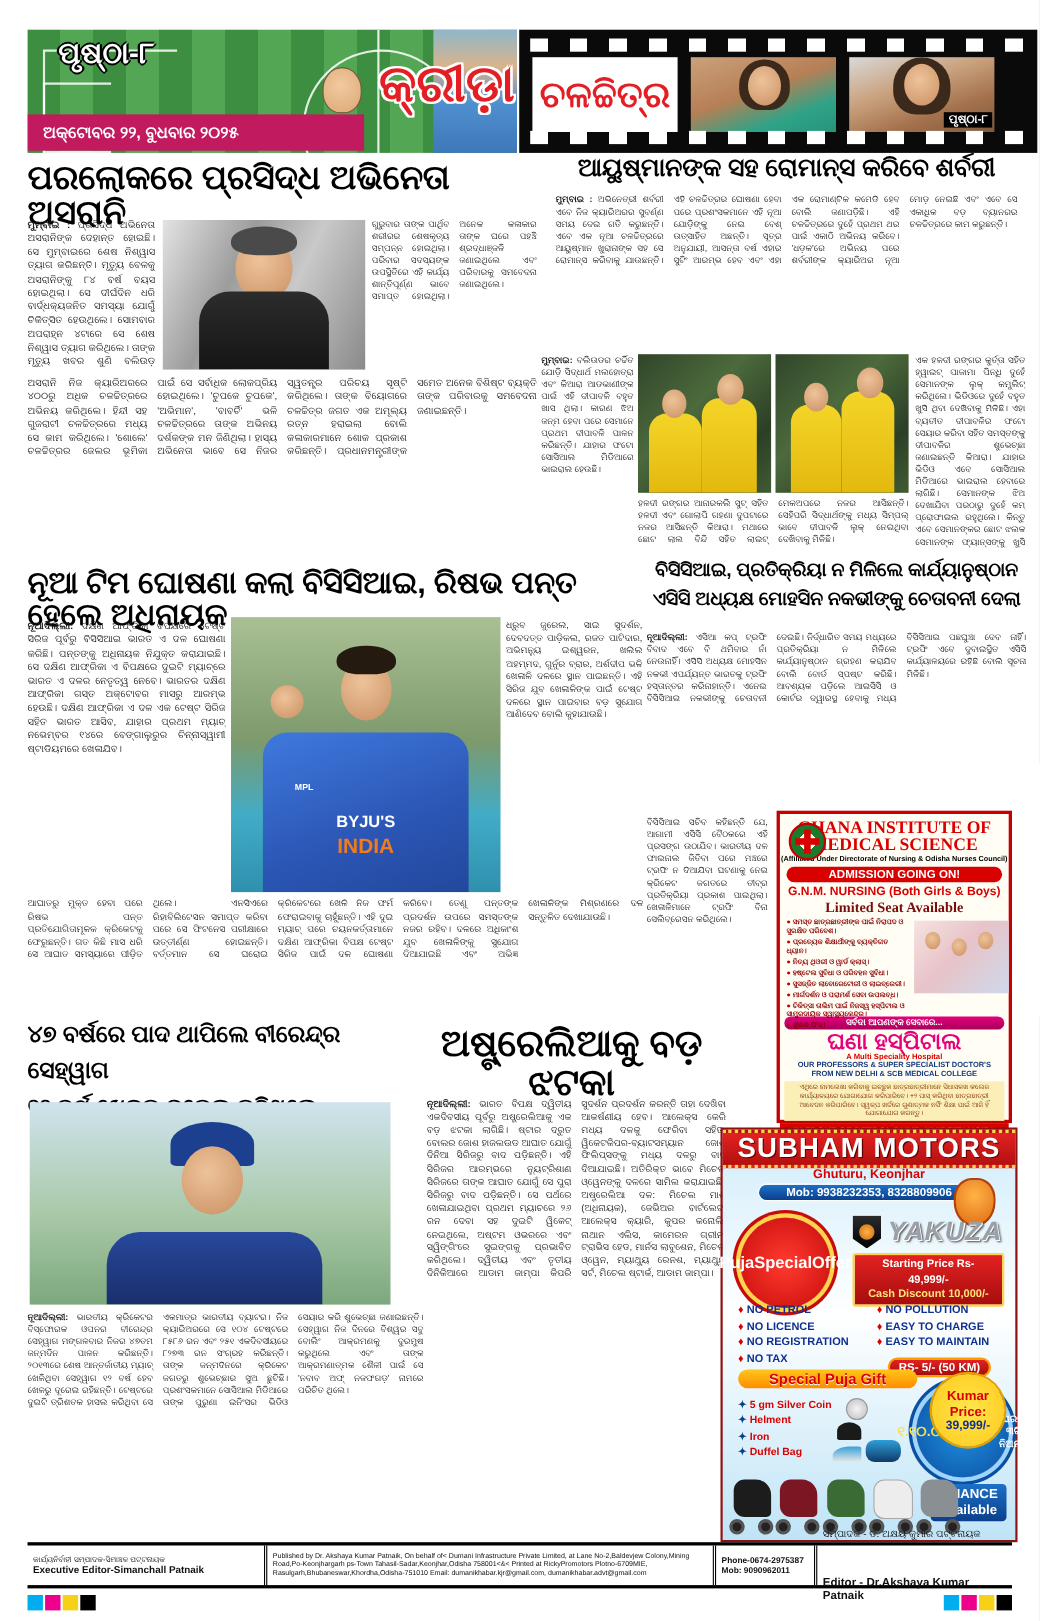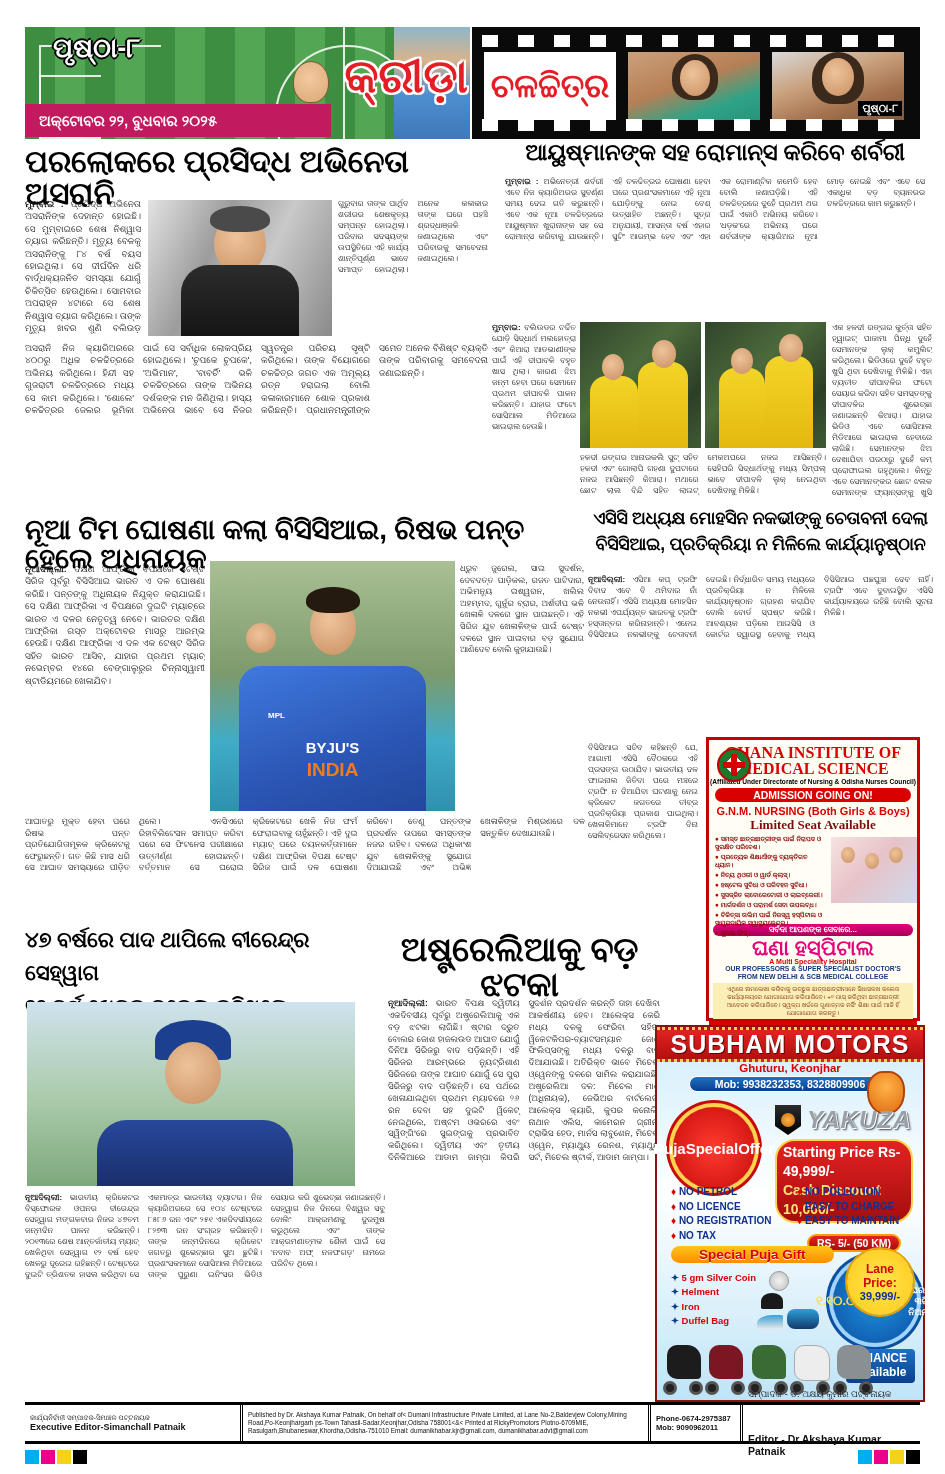--- a/index.html
+++ b/index.html
@@ -77,22 +77,22 @@
   .s-loc{color:#d90000;font-weight:700;font-size:11.5px;text-align:center;}
   .s-mob{background:linear-gradient(#1d71c6,#0b3f8c);color:#fff;font-weight:700;font-size:10.5px;text-align:center;
     border-radius:10px;width:200px;margin:2px auto;padding:1px 0;border:1px solid #fff;}
   .burst{position:absolute;border-radius:50%;display:flex;flex-direction:row;align-items:center;justify-content:center;text-align:center;}
   .burst-red{background:radial-gradient(circle,#ff3b2f,#c60b0b);color:#fff;font-weight:700;
     box-shadow:0 0 0 4px #ffd34d,0 0 0 7px #c60b0b;}
   .burst-blue{background:radial-gradient(circle,#1f8fe0,#0b4fa0);color:#fff;font-weight:700;
     box-shadow:0 0 0 4px #9fd4ff,0 0 0 7px #0b4fa0;}
   .yak-txt{font-size:24px;font-weight:700;color:#9aa0a8;letter-spacing:1px;
     text-shadow:1px 1px 0 #fff,2px 2px 2px #444;font-style:italic;}
-  .s-price{background:linear-gradient(#e32222,#a60d0d);border:2px solid #ffd34d;border-radius:20px;color:#fff;
-    font-weight:700;font-size:14px;text-align:left;line-height:1.35;padding:2px 6px;}
+  .s-price{background:linear-gradient(#e32222,#a60d0d);border:2px solid #ffd34d;border-radius:3px;color:#fff;
+    font-weight:700;font-size:10px;text-align:center;line-height:1.35;padding:2px 6px;}
   .s-feat{list-style:none;margin:0;padding:0;}
   .s-feat li{color:#10308f;font-weight:700;font-size:10px;line-height:1.45;}
   .s-feat li::before{content:"♦ ";color:#d90000;}
   .s-rs{background:linear-gradient(#e32222,#a60d0d);border:2px solid #ff9d00;border-radius:12px;color:#fff;font-weight:700;
     font-size:10.5px;text-align:center;padding:1px 8px;display:inline-block;}
   .s-gift-t{background:linear-gradient(#ffc61a,#ff8c00);border-radius:12px;color:#d90000;font-weight:700;font-size:13.5px;
     text-align:center;display:inline-block;padding:1px 28px;text-shadow:0 1px 0 #fff;}
   .s-gifts{list-style:none;margin:2px 0 0 4px;padding:0;}
   .s-gifts li{color:#d90000;font-weight:700;font-size:9.5px;line-height:1.5;}
   .s-gifts li::before{content:"✦ ";color:#0b3f8c;}
@@ -126,21 +126,21 @@
     <div class="pitch-line" style="left:14px;top:48px;width:60px;height:60px;border-right:none;"></div>
     <div class="pitch-line" style="left:250px;top:18px;width:140px;height:140px;border-radius:50%;"></div>
     <div class="pitch-line" style="left:318px;top:0;width:0;height:112px;border-left:none;border-top:none;border-bottom:none;"></div>
     <div class="pg-label">ପୃଷ୍ଠା-୮</div>
     <div class="cartoon-head" style="left:268px;top:34px;"></div>
     <div class="sachin"></div>
     <div class="krida">କ୍ରୀଡ଼ା</div>
     <div class="date-strip">ଅକ୍ଟୋବର ୨୨, ବୁଧବାର ୨୦୨୫</div>
   </div>
 
-  <div class="hdr-right abs" style="left:472px;top:27px;width:448px;height:112px;">
+  <div class="hdr-right abs" style="left:472px;top:27px;width:448px;height:112px;padding-left:23px;">
     <div class="frame frame-title" style="left:12px;">
       <span class="cine-title">ଚଳଚ୍ଚିତ୍ର</span>
     </div>
     <div class="frame portrait1" style="left:156px;">
       <span class="p-hair" style="left:44px;top:2px;width:46px;height:46px;"></span>
       <span class="p-head" style="left:52px;top:8px;width:30px;height:36px;"></span>
     </div>
     <div class="frame portrait2" style="left:300px;">
       <span class="p-hair" style="left:40px;top:0;width:52px;height:52px;"></span>
       <span class="p-head" style="left:50px;top:6px;width:32px;height:38px;"></span>
@@ -197,22 +197,22 @@
     <span class="p-hair" style="left:96px;top:26px;width:54px;height:26px;background:#241a10;"></span>
     <span class="p-head" style="left:36px;top:62px;width:30px;height:30px;"></span>
     <span class="jtxt" style="top:150px;font-size:8px;color:#fff;left:-56px;">MPL</span>
     <span class="jtxt" style="top:178px;font-size:15px;color:#fff;">BYJU'S</span>
     <span class="jtxt" style="top:198px;font-size:19px;color:#f07a20;">INDIA</span>
   </div>
   <div class="abs body-txt" style="left:460px;top:563px;width:124px;height:248px;font-size:8.4px;">ଧ୍ରୁବ ଜୁରେଲ, ସାଇ ସୁଦର୍ଶନ, ଦେବଦତ୍ତ ପାଡ଼ିକଲ, ରଜତ ପାଟିଦାର, ଅଭିମନ୍ୟୁ ଇଶ୍ୱରନ, ଖଲିଲ ଅହମ୍ମଦ, ଗୁର୍ନୁର ବ୍ରାର, ଅର୍ଶଦୀପ ଭଳି ଖେଳାଳି ଦଳରେ ସ୍ଥାନ ପାଇଛନ୍ତି। ଏହି ସିରିଜ ଯୁବ ଖେଳାଳିଙ୍କ ପାଇଁ ଟେଷ୍ଟ ଦଳରେ ସ୍ଥାନ ପାଇବାର ବଡ଼ ସୁଯୋଗ ଆଣିଦେବ ବୋଲି କୁହାଯାଉଛି।</div>
   <div class="abs body-txt c5" style="left:25px;top:816px;width:560px;height:108px;font-size:8.4px;">ଆଘାତରୁ ମୁକ୍ତ ହେବା ପରେ ରିଷଭ ପନ୍ତ ପ୍ରତିଯୋଗିତାମୂଳକ କ୍ରିକେଟକୁ ଫେରୁଛନ୍ତି। ଗତ କିଛି ମାସ ଧରି ସେ ଆଘାତ ସମସ୍ୟାରେ ପୀଡ଼ିତ ଥିଲେ। ଏନସିଏରେ ରିହାବିଲିଟେସନ ସମାପ୍ତ କରିବା ପରେ ସେ ଫିଟନେସ ପରୀକ୍ଷାରେ ଉତ୍ତୀର୍ଣ୍ଣ ହୋଇଛନ୍ତି। ବର୍ତ୍ତମାନ ସେ ଘରୋଇ କ୍ରିକେଟରେ ଖେଳି ନିଜ ଫର୍ମ ଫେରାଇବାକୁ ଚାହୁଁଛନ୍ତି। ଏହି ଦୁଇ ମ୍ୟାଚ୍ ପରେ ଚୟନକର୍ତ୍ତାମାନେ ଦକ୍ଷିଣ ଆଫ୍ରିକା ବିପକ୍ଷ ଟେଷ୍ଟ ସିରିଜ ପାଇଁ ଦଳ ଘୋଷଣା କରିବେ। ତେଣୁ ପନ୍ତଙ୍କ ପ୍ରଦର୍ଶନ ଉପରେ ସମସ୍ତଙ୍କ ନଜର ରହିବ। ଦଳରେ ଅଧିକାଂଶ ଯୁବ ଖେଳାଳିଙ୍କୁ ସୁଯୋଗ ଦିଆଯାଇଛି ଏବଂ ଅଭିଜ୍ଞ ଖେଳାଳିଙ୍କ ମିଶ୍ରଣରେ ଦଳ ସନ୍ତୁଳିତ ଦେଖାଯାଉଛି।</div>
 
   <div class="abs hl" style="left:588px;top:505px;width:345px;font-size:17.5px;text-align:center;line-height:1.5;">
+    <div>ବିସିସିଆଇ, ପ୍ରତିକ୍ରିୟା ନ ମିଳିଲେ କାର୍ଯ୍ୟାନୁଷ୍ଠାନ</div>
     <div>ଏସିସି ଅଧ୍ୟକ୍ଷ ମୋହସିନ ନକଭୀଙ୍କୁ ଚେତାବନୀ ଦେଲା</div>
-    <div>ବିସିସିଆଇ, ପ୍ରତିକ୍ରିୟା ନ ମିଳିଲେ କାର୍ଯ୍ୟାନୁଷ୍ଠାନ</div>
   </div>
   <div class="abs body-txt c3" style="left:588px;top:574px;width:345px;height:160px;font-size:8px;">
     <span class="dl">ନୂଆଦିଲ୍ଲୀ:</span>
     <span>ଏସିଆ କପ୍ ଟ୍ରଫି ବିବାଦ ଏବେ ବି ଥମିବାର ନାଁ ନେଉନାହିଁ। ଏସିସି ଅଧ୍ୟକ୍ଷ ମୋହସିନ ନକଭୀ ଏପର୍ଯ୍ୟନ୍ତ ଭାରତକୁ ଟ୍ରଫି ହସ୍ତାନ୍ତର କରିନାହାନ୍ତି। ଏନେଇ ବିସିସିଆଇ ନକଭୀଙ୍କୁ ଚେତାବନୀ ଦେଇଛି। ନିର୍ଦ୍ଧାରିତ ସମୟ ମଧ୍ୟରେ ପ୍ରତିକ୍ରିୟା ନ ମିଳିଲେ କାର୍ଯ୍ୟାନୁଷ୍ଠାନ ଗ୍ରହଣ କରାଯିବ ବୋଲି ବୋର୍ଡ ସ୍ପଷ୍ଟ କରିଛି। ଆବଶ୍ୟକ ପଡ଼ିଲେ ଆଇସିସି ଓ କୋର୍ଟର ଦ୍ୱାରସ୍ଥ ହେବାକୁ ମଧ୍ୟ ବିସିସିଆଇ ପଛଘୁଞ୍ଚା ଦେବ ନାହିଁ। ଟ୍ରଫି ଏବେ ଦୁବାଇସ୍ଥିତ ଏସିସି କାର୍ଯ୍ୟାଳୟରେ ରହିଛି ବୋଲି ସୂଚନା ମିଳିଛି।</span>
   </div>
   <div class="abs body-txt" style="left:588px;top:742px;width:110px;height:192px;font-size:8px;">ବିସିସିଆଇ ସଚିବ କହିଛନ୍ତି ଯେ, ଆଗାମୀ ଏସିସି ବୈଠକରେ ଏହି ପ୍ରସଙ୍ଗ ଉଠାଯିବ। ଭାରତୀୟ ଦଳ ଫାଇନାଲ ଜିତିବା ପରେ ମଞ୍ଚରେ ଟ୍ରଫି ନ ଦିଆଯିବା ଘଟଣାକୁ ନେଇ କ୍ରିକେଟ ଜଗତରେ ତୀବ୍ର ପ୍ରତିକ୍ରିୟା ପ୍ରକାଶ ପାଇଥିଲା। ଖେଳାଳିମାନେ ଟ୍ରଫି ବିନା ସେଲିବ୍ରେସନ କରିଥିଲେ।</div>
 
   <div class="abs ghana" style="left:706px;top:737px;width:214px;height:284px;">
     <div style="position:relative;padding-top:5px;">
       <span class="g-logo"></span>
@@ -331,21 +331,21 @@
     </div>
     <div class="abs" style="left:6px;top:312px;white-space:nowrap;">
       <span class="scooter"><span class="sbody" style="background:#1c1c1c;"></span><span class="w1"></span><span class="w2"></span></span>
       <span class="scooter"><span class="sbody" style="background:#7a1722;"></span><span class="w1"></span><span class="w2"></span></span>
       <span class="scooter"><span class="sbody" style="background:#3a6b35;"></span><span class="w1"></span><span class="w2"></span></span>
       <span class="scooter"><span class="sbody" style="background:#ededed;border:1px solid #aaa;"></span><span class="w1"></span><span class="w2"></span></span>
       <span class="scooter"><span class="sbody" style="background:#8a8f94;"></span><span class="w1"></span><span class="w2"></span></span>
     </div>
 
     <div class="abs s-final" style="right:10px;top:300px;width:66px;height:66px;transform:translateY(-78px);">
-      <div style="color:#d90000;font-size:12px;">Lane</div>
+      <div style="color:#d90000;font-size:12px;">Kumar</div>
       <div style="color:#d90000;font-size:12px;">Price:</div>
       <div style="color:#10308f;font-size:11px;">39,999/-</div>
     </div>
   </div>
 
   <div class="abs footer" style="left:25px;top:1402px;width:895px;height:42px;">
     <div class="fcell" style="width:218px;">
       <div style="font-size:7px;">କାର୍ଯ୍ୟନିର୍ବାହୀ ସମ୍ପାଦକ-ସିମାଞ୍ଚଳ ପଟ୍ଟନାୟକ</div>
       <div style="font-size:9px;font-weight:700;">Executive Editor-Simanchall Patnaik</div>
     </div>

